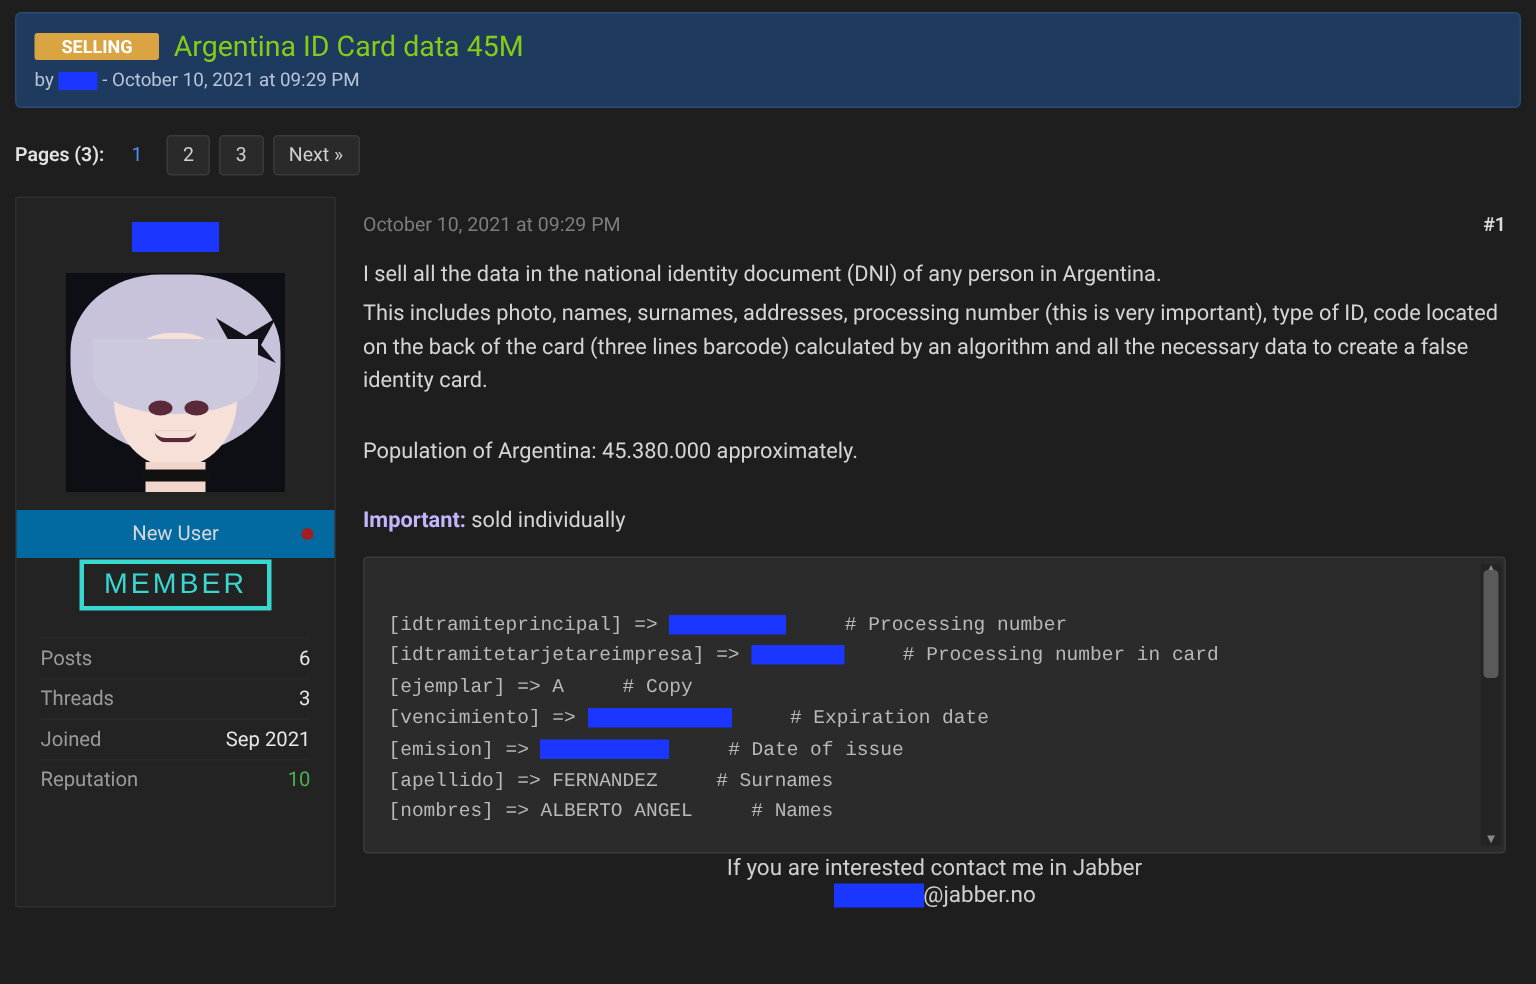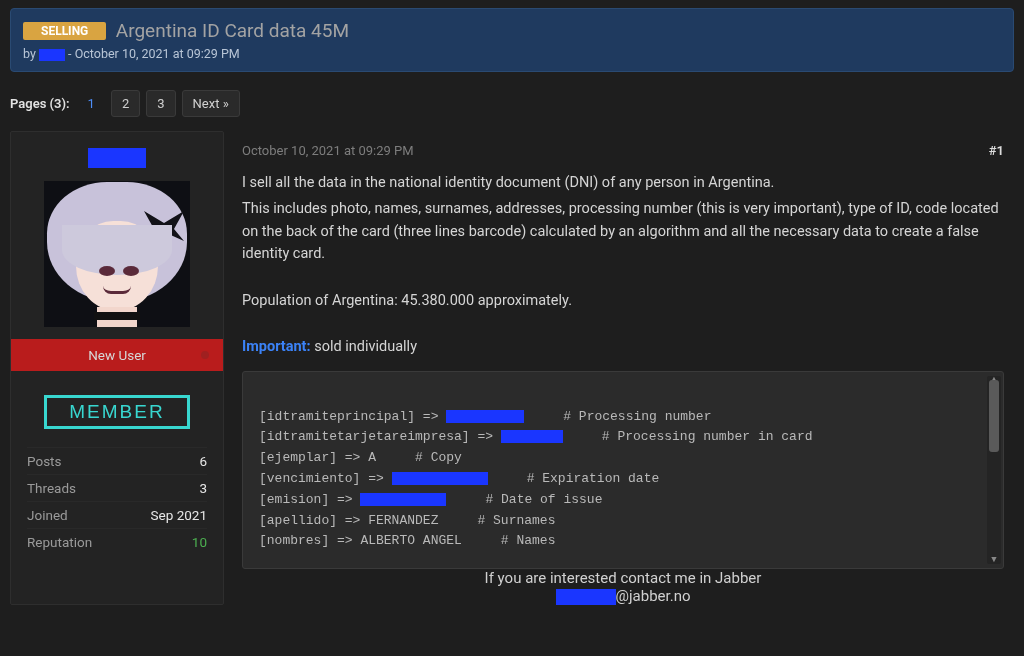--- a/index.html
+++ b/index.html
@@ -25,21 +25,21 @@
     color: #fff;
     font-weight: 700;
     font-size: 12px;
     padding: 2px 18px;
     border-radius: 2px;
     margin-right: 6px;
     vertical-align: middle;
   }
   .thread-title {
     display: inline;
-    color: #a3a3a3;
+    color: #84cc16;
     font-size: 19px;
     font-weight: 400;
     vertical-align: middle;
   }
   .thread-byline {
     font-size: 12.5px;
     color: #b8c5d6;
     margin-top: 4px;
   }
   .byline-user-redact {
@@ -122,33 +122,33 @@
   }
   .av-neck {
     position:absolute;left:50%;top:86%;transform:translate(-50%,0);
     width:40px;height:20px;background:#f2d6cc;
   }
   .av-choker {
     position:absolute;left:50%;top:90%;transform:translate(-50%,0);
     width:46px;height:8px;background:#111;
   }
   .role-row {
-    background: #b91c1c;
+    background: #0369a1;
     padding: 8px 0;
     color: #d7d7d7;
     font-size: 13.5px;
     position: relative;
   }
   .role-dot {
     position:absolute; right:14px; top:50%; transform:translateY(-50%);
     width:8px;height:8px;border-radius:50%;background:#a02020;
   }
   .member-badge {
-    margin: 24px auto 12px auto;
-    width: 146px;
+    margin: 1px auto 12px auto;
+    width: 128px;
     border: 3px solid #38d7d0;
     color: #38d7d0;
     font-family: Impact, "Arial Black", sans-serif;
     letter-spacing: 2px;
     font-size: 19px;
     padding: 3px 0;
   }
   .stats {
     padding: 6px 16px 14px 16px;
     text-align: left;
@@ -167,21 +167,21 @@
     padding: 12px 10px 0 18px;
     position: relative;
   }
   .post-meta {
     color:#7d7d7d; font-size:13px; margin-bottom:14px;
     display:flex; justify-content:space-between;
   }
   .post-meta .num { color:#dcdcdc; font-weight:600; }
   .post-body p { color:#d5d5d5; line-height:1.55; font-size:14.5px; margin-bottom:4px; }
   .post-body .gap { height:20px; }
-  .post-body b { color:#3b82f6; }
+  .post-body b { color:#c4b5fd; }
 
   .code-block {
     position:relative;
     background:#2b2b2b;
     border:1px solid #3a3a3a;
     border-radius:3px;
     margin-top:12px;
     padding:14px 16px 10px 16px;
     font-family: Consolas, "Courier New", monospace;
     font-size:13px;

